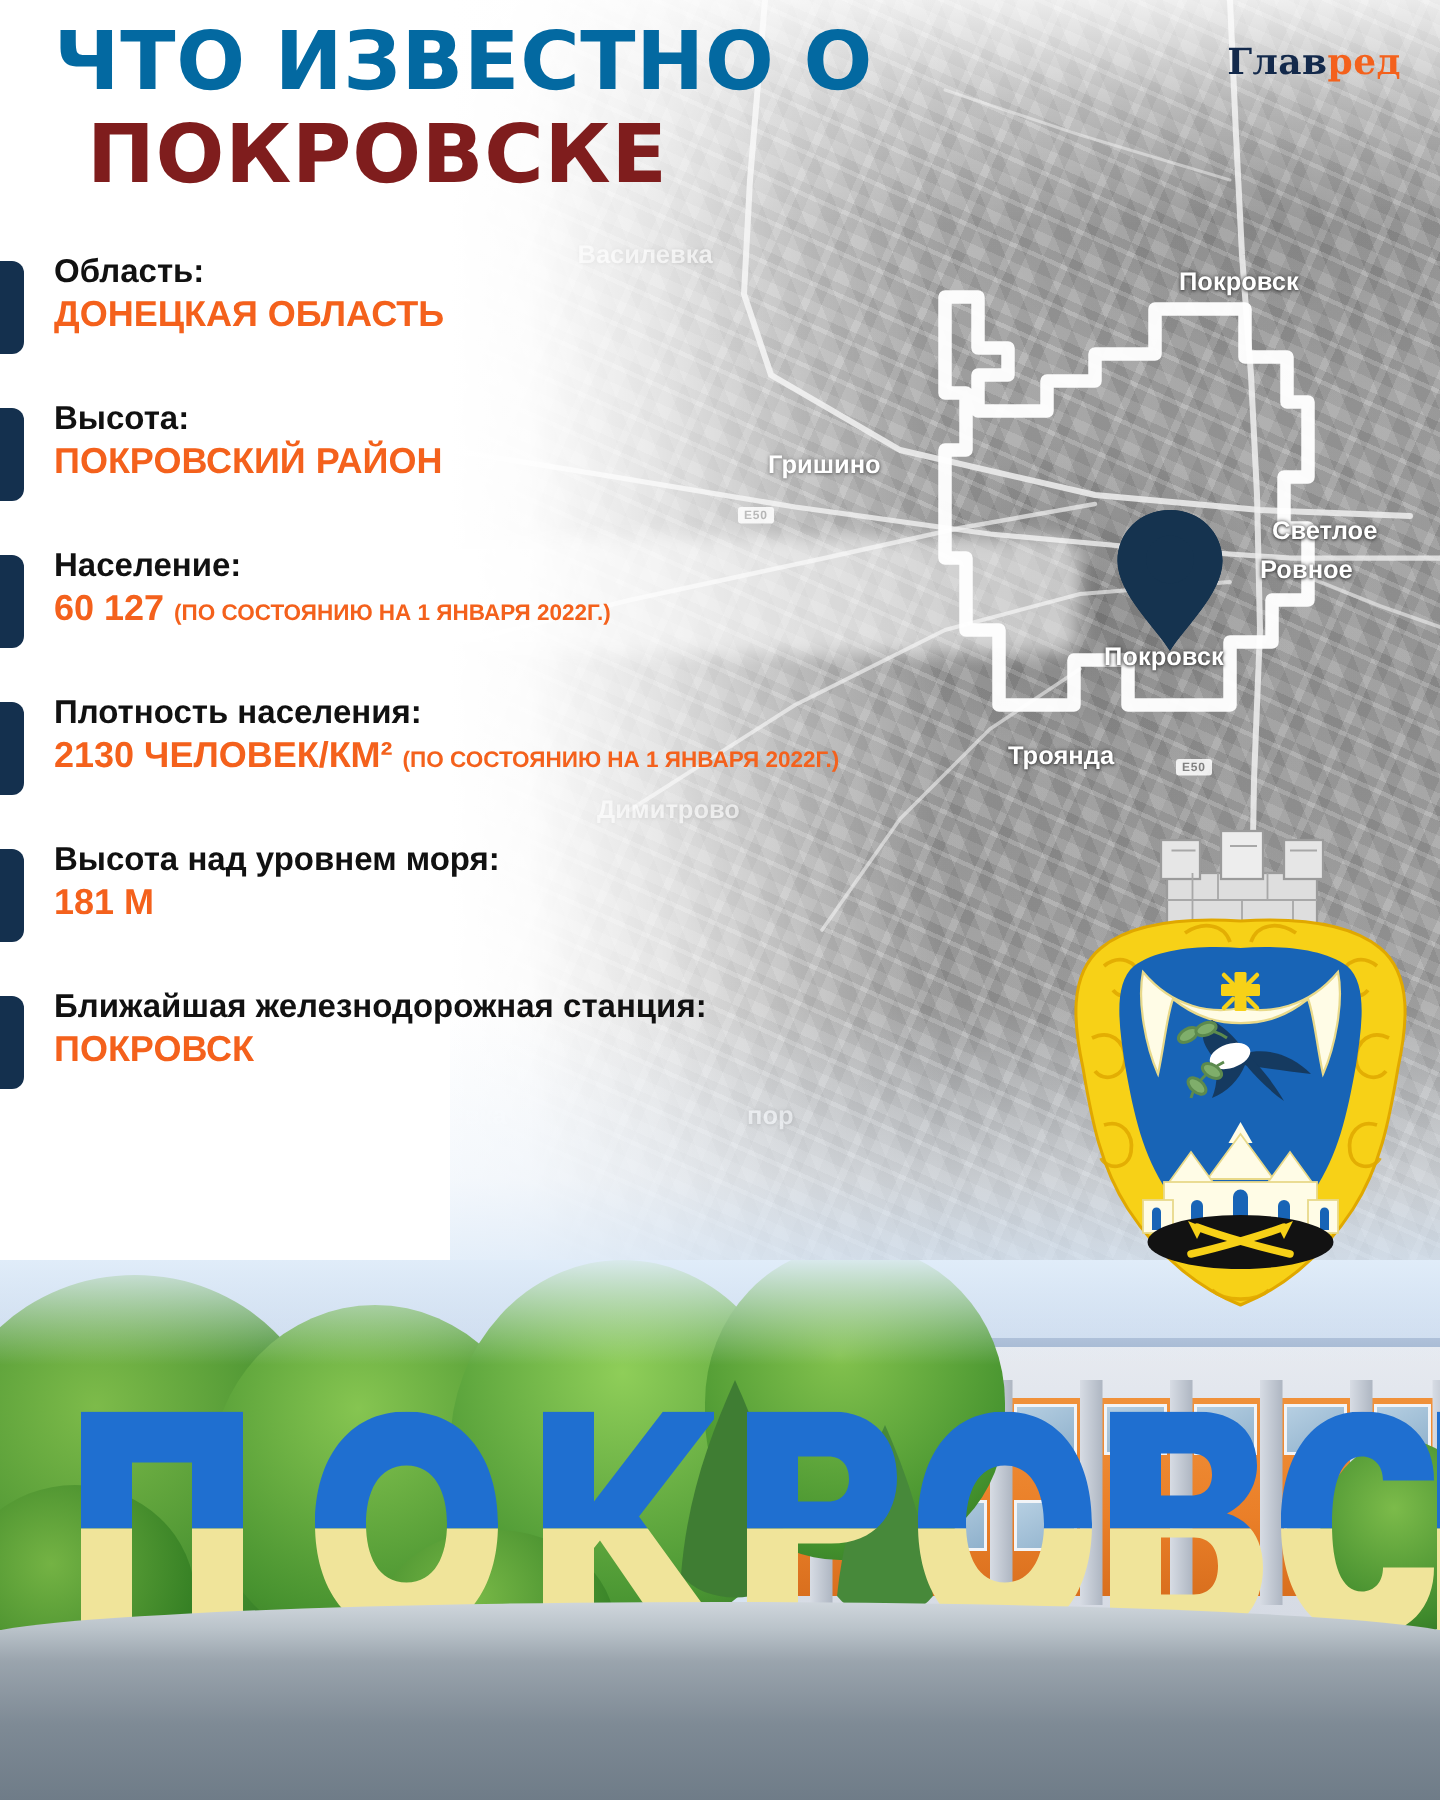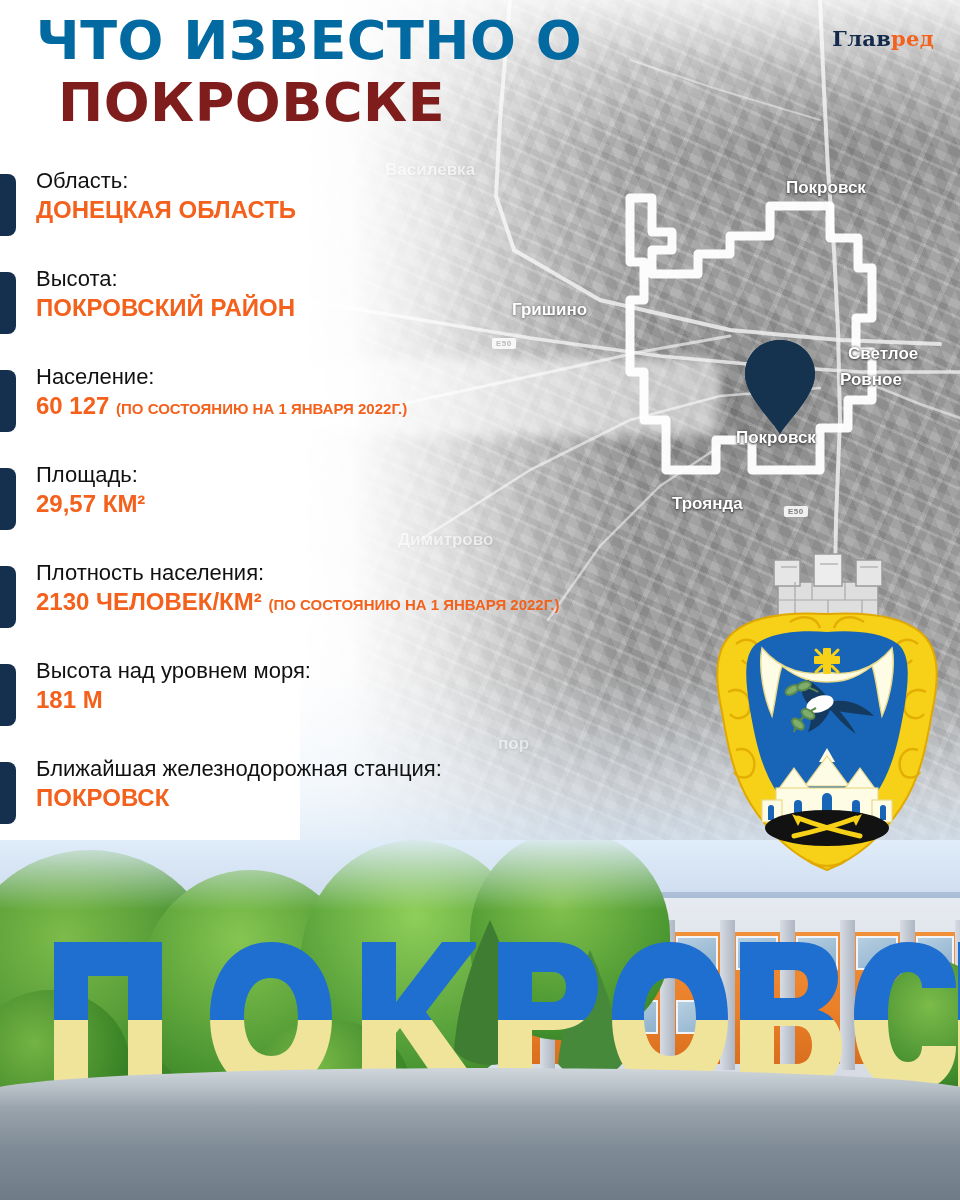--- a/index.html
+++ b/index.html
@@ -41,28 +41,28 @@
 
   
   .title{position:absolute;left:36px;top:14px;width:620px;line-height:1.0;z-index:8;}
   .title .l1{font-size:54px;font-weight:700;color:#0369a1;letter-spacing:.5px;
     font-family:"DejaVu Sans","Liberation Sans",sans-serif;}
   .title .l2{font-size:54px;font-weight:700;color:#7f1d1d;letter-spacing:.5px;margin-top:8px;margin-left:22px;
     font-family:"DejaVu Sans","Liberation Sans",sans-serif;}
 
   
   .logo{position:absolute;right:26px;top:26px;font-family:"DejaVu Serif","Liberation Serif",serif;
-    font-size:21px;font-weight:700;z-index:9;letter-spacing:.3px;}
+    font-size:24px;font-weight:700;z-index:9;letter-spacing:.3px;}
   .logo .b{color:#F4611C;}
 
   
   .facts{position:absolute;left:0;top:168px;width:720px;z-index:7;}
   .row{position:relative;height:98px;padding-left:36px;}
   .row .bar{position:absolute;left:-8px;top:6px;width:24px;height:62px;background:#14304E;border-radius:8px;}
-  .row .lbl{font-size:22px;font-weight:400;color:#111111;line-height:1.15;white-space:nowrap;}
+  .row .lbl{font-size:22px;font-weight:700;color:#111111;line-height:1.15;white-space:nowrap;}
   .row .val{font-size:24px;font-weight:700;color:#F4611C;line-height:1.2;margin-top:3px;white-space:nowrap;}
   .row .note{font-size:15px;font-weight:700;color:#F4611C;text-align:center;}
   .row .haze{position:absolute;left:0;top:-6px;width:100%;height:78px;background:rgba(255,255,255,.55);
     border-radius:14px;z-index:-1;filter:blur(6px);}
 
   
   .coa{position:absolute;left:690px;top:552px;width:274px;height:325px;z-index:8;}
 
   
   .photo{position:absolute;left:0;bottom:0;width:960px;height:360px;overflow:hidden;z-index:6;}
@@ -164,25 +164,20 @@
       <div class="val">ПОКРОВСКИЙ РАЙОН</div>
     </div>
 
     <div class="row">
       <div class="haze"></div>
       <div class="bar"></div>
       <div class="lbl">Население:</div>
       <div class="val"><span>60 127</span> <span class="note">(ПО СОСТОЯНИЮ НА 1 ЯНВАРЯ 2022Г.)</span></div>
     </div>
 
-    <div class="row">
-      <div class="bar"></div>
-      <div class="lbl">Площадь:</div>
-      <div class="val">29,57 КМ²</div>
-    </div>
 
     <div class="row">
       <div class="bar"></div>
       <div class="lbl">Плотность населения:</div>
       <div class="val"><span>2130 ЧЕЛОВЕК/КМ²</span> <span class="note">(ПО СОСТОЯНИЮ НА 1 ЯНВАРЯ 2022Г.)</span></div>
     </div>
 
     <div class="row">
       <div class="bar"></div>
       <div class="lbl">Высота над уровнем моря:</div>

